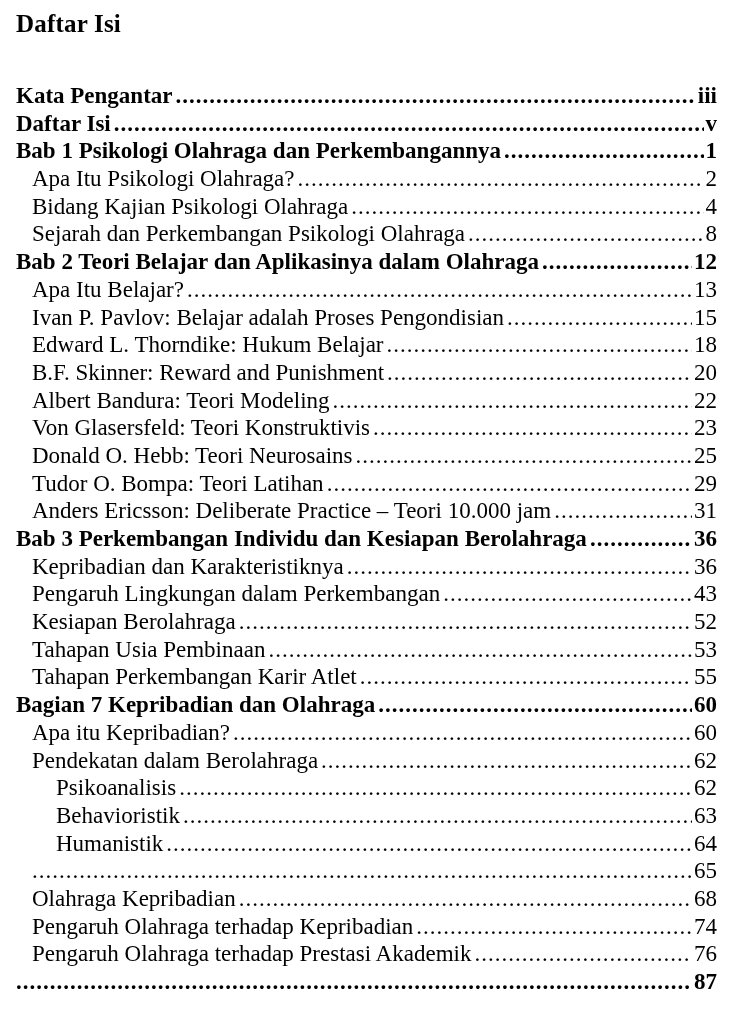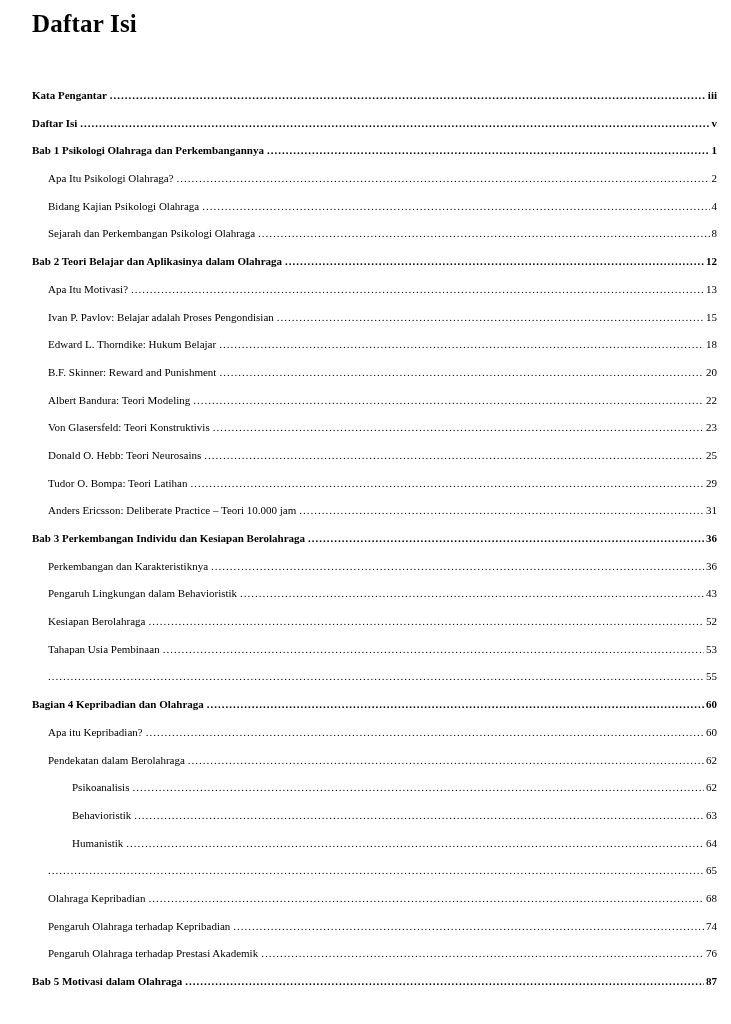--- a/index.html
+++ b/index.html
@@ -6,39 +6,39 @@
     margin: 0;
     padding: 0;
     background: #ffffff;
   }
   .page {
     position: relative;
     width: 731px;
     height: 1024px;
     background: #ffffff;
     box-sizing: border-box;
-    padding: 8px 14px 0 32px;
+    padding: 8px 14px 0 16px;
     font-family: "Liberation Serif", "DejaVu Serif", serif;
     color: #000000;
     overflow: hidden;
   }
   .doc-title {
     font-size: 25px;
     font-weight: bold;
     letter-spacing: 0.2px;
     margin: 2px 0 0 0;
   }
   .toc {
     margin-top: 44px;
   }
   .row {
     display: flex;
     align-items: baseline;
     height: 27.7px;
-    font-size: 11px;
+    font-size: 23px;
     line-height: 27.7px;
   }
   .row.bold {
     font-weight: bold;
   }
   .row.lvl1 { padding-left: 16px; }
   .row.lvl2 { padding-left: 40px; }
   .label {
     white-space: nowrap;
     flex: 0 0 auto;
@@ -94,21 +94,21 @@
         <span class="label">Sejarah dan Perkembangan Psikologi Olahraga</span>
         <span class="dots">............................................................................................................................................................................................................................................................................................................</span>
         <span class="pagenum">8</span>
       </div>
       <div class="row lvl0 bold">
         <span class="label">Bab 2 Teori Belajar dan Aplikasinya dalam Olahraga</span>
         <span class="dots">............................................................................................................................................................................................................................................................................................................</span>
         <span class="pagenum">12</span>
       </div>
       <div class="row lvl1">
-        <span class="label">Apa Itu Motivasi?</span>
+        <span class="label">Apa Itu Belajar?</span>
         <span class="dots">............................................................................................................................................................................................................................................................................................................</span>
         <span class="pagenum">13</span>
       </div>
       <div class="row lvl1">
         <span class="label">Ivan P. Pavlov: Belajar adalah Proses Pengondisian</span>
         <span class="dots">............................................................................................................................................................................................................................................................................................................</span>
         <span class="pagenum">15</span>
       </div>
       <div class="row lvl1">
         <span class="label">Edward L. Thorndike: Hukum Belajar</span>
@@ -144,45 +144,46 @@
         <span class="label">Anders Ericsson: Deliberate Practice – Teori 10.000 jam</span>
         <span class="dots">............................................................................................................................................................................................................................................................................................................</span>
         <span class="pagenum">31</span>
       </div>
       <div class="row lvl0 bold">
         <span class="label">Bab 3 Perkembangan Individu dan Kesiapan Berolahraga</span>
         <span class="dots">............................................................................................................................................................................................................................................................................................................</span>
         <span class="pagenum">36</span>
       </div>
       <div class="row lvl1">
-        <span class="label">Perkembangan dan Karakteristiknya</span>
+        <span class="label">Kepribadian dan Karakteristiknya</span>
         <span class="dots">............................................................................................................................................................................................................................................................................................................</span>
         <span class="pagenum">36</span>
       </div>
       <div class="row lvl1">
-        <span class="label">Pengaruh Lingkungan dalam Behavioristik</span>
+        <span class="label">Pengaruh Lingkungan dalam Perkembangan</span>
         <span class="dots">............................................................................................................................................................................................................................................................................................................</span>
         <span class="pagenum">43</span>
       </div>
       <div class="row lvl1">
         <span class="label">Kesiapan Berolahraga</span>
         <span class="dots">............................................................................................................................................................................................................................................................................................................</span>
         <span class="pagenum">52</span>
       </div>
       <div class="row lvl1">
         <span class="label">Tahapan Usia Pembinaan</span>
         <span class="dots">............................................................................................................................................................................................................................................................................................................</span>
         <span class="pagenum">53</span>
       </div>
       <div class="row lvl1">
+        <span class="label">Tahapan Perkembangan Karir Atlet</span>
         <span class="dots">............................................................................................................................................................................................................................................................................................................</span>
         <span class="pagenum">55</span>
       </div>
       <div class="row lvl0 bold">
-        <span class="label">Bagian 4 Kepribadian dan Olahraga</span>
+        <span class="label">Bagian 7 Kepribadian dan Olahraga</span>
         <span class="dots">............................................................................................................................................................................................................................................................................................................</span>
         <span class="pagenum">60</span>
       </div>
       <div class="row lvl1">
         <span class="label">Apa itu Kepribadian?</span>
         <span class="dots">............................................................................................................................................................................................................................................................................................................</span>
         <span class="pagenum">60</span>
       </div>
       <div class="row lvl1">
         <span class="label">Pendekatan dalam Berolahraga</span>
@@ -217,18 +218,17 @@
         <span class="label">Pengaruh Olahraga terhadap Kepribadian</span>
         <span class="dots">............................................................................................................................................................................................................................................................................................................</span>
         <span class="pagenum">74</span>
       </div>
       <div class="row lvl1">
         <span class="label">Pengaruh Olahraga terhadap Prestasi Akademik</span>
         <span class="dots">............................................................................................................................................................................................................................................................................................................</span>
         <span class="pagenum">76</span>
       </div>
       <div class="row lvl0 bold">
-        <span class="label">Bab 5 Motivasi dalam Olahraga</span>
         <span class="dots">............................................................................................................................................................................................................................................................................................................</span>
         <span class="pagenum">87</span>
       </div>
     </div>
 </div>
 
 </body></html>

